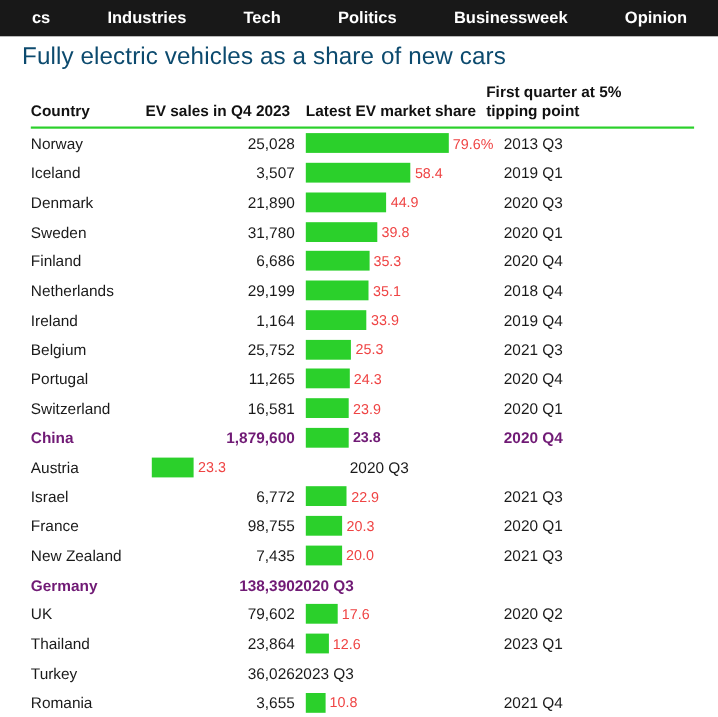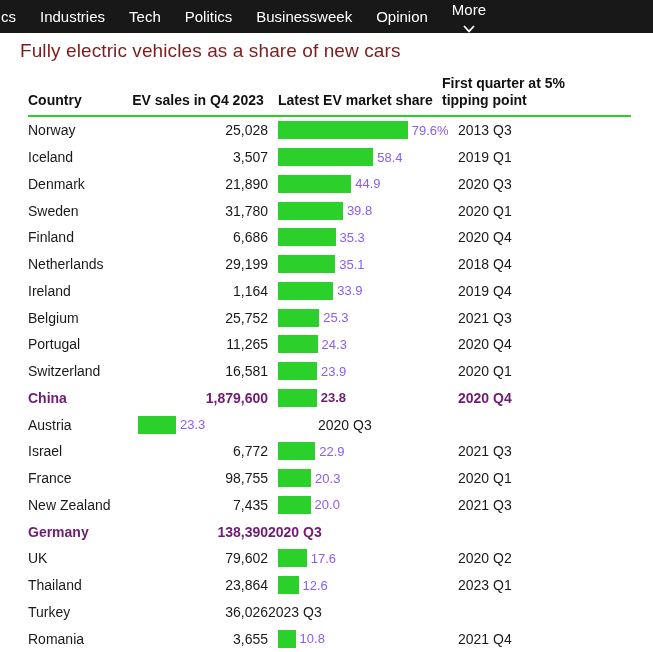--- a/index.html
+++ b/index.html
@@ -16,31 +16,32 @@
     background: #181818;
     display: flex;
     align-items: center;
     gap: 24px;
     padding-left: 1px;
     white-space: nowrap;
   }
   .nav-item {
     color: #ffffff;
     font-size: 15px;
-    font-weight: 400;
+    font-weight: 700;
     cursor: pointer;
+    padding-left: 28px;
   }
   .nav-more { display: flex; align-items: center; gap: 7px; flex-direction: column; }
   .nav-more svg { display: block; }
   
   .page-title {
     margin: 7px 0 0 20px;
-    font-size: 19px;
+    font-size: 22px;
     line-height: 21px;
-    color: #7f1d1d;
+    color: #0c4a6e;
     letter-spacing: 0.1px;
   }
   
   .table-wrap { padding-left: 28px; }
   .thead {
     display: flex;
     align-items: flex-end;
     height: 43px;
     margin-top: 11px;
     padding-bottom: 6px;
@@ -70,21 +71,21 @@
   .cell-bar {
     width: 190px;
     padding-left: 10px;
     display: flex;
     align-items: center;
   }
   .bar { height: 18px; flex: none; }
   .bar-label {
     font-size: 13px;
     margin-left: 4px;
-    color: #8b5cf6;
+    color: #ef4444;
     white-space: nowrap;
   }
   .cell-tipping { width: 132px; }
   .row.bold .cell, .row.bold .bar-label { font-weight: 700; color: #701a75; }
 </style>
 </head>
 <body>
 
 <div class="nav" style="background: rgb(24, 24, 24);">
     <span class="nav-item">cs</span>

